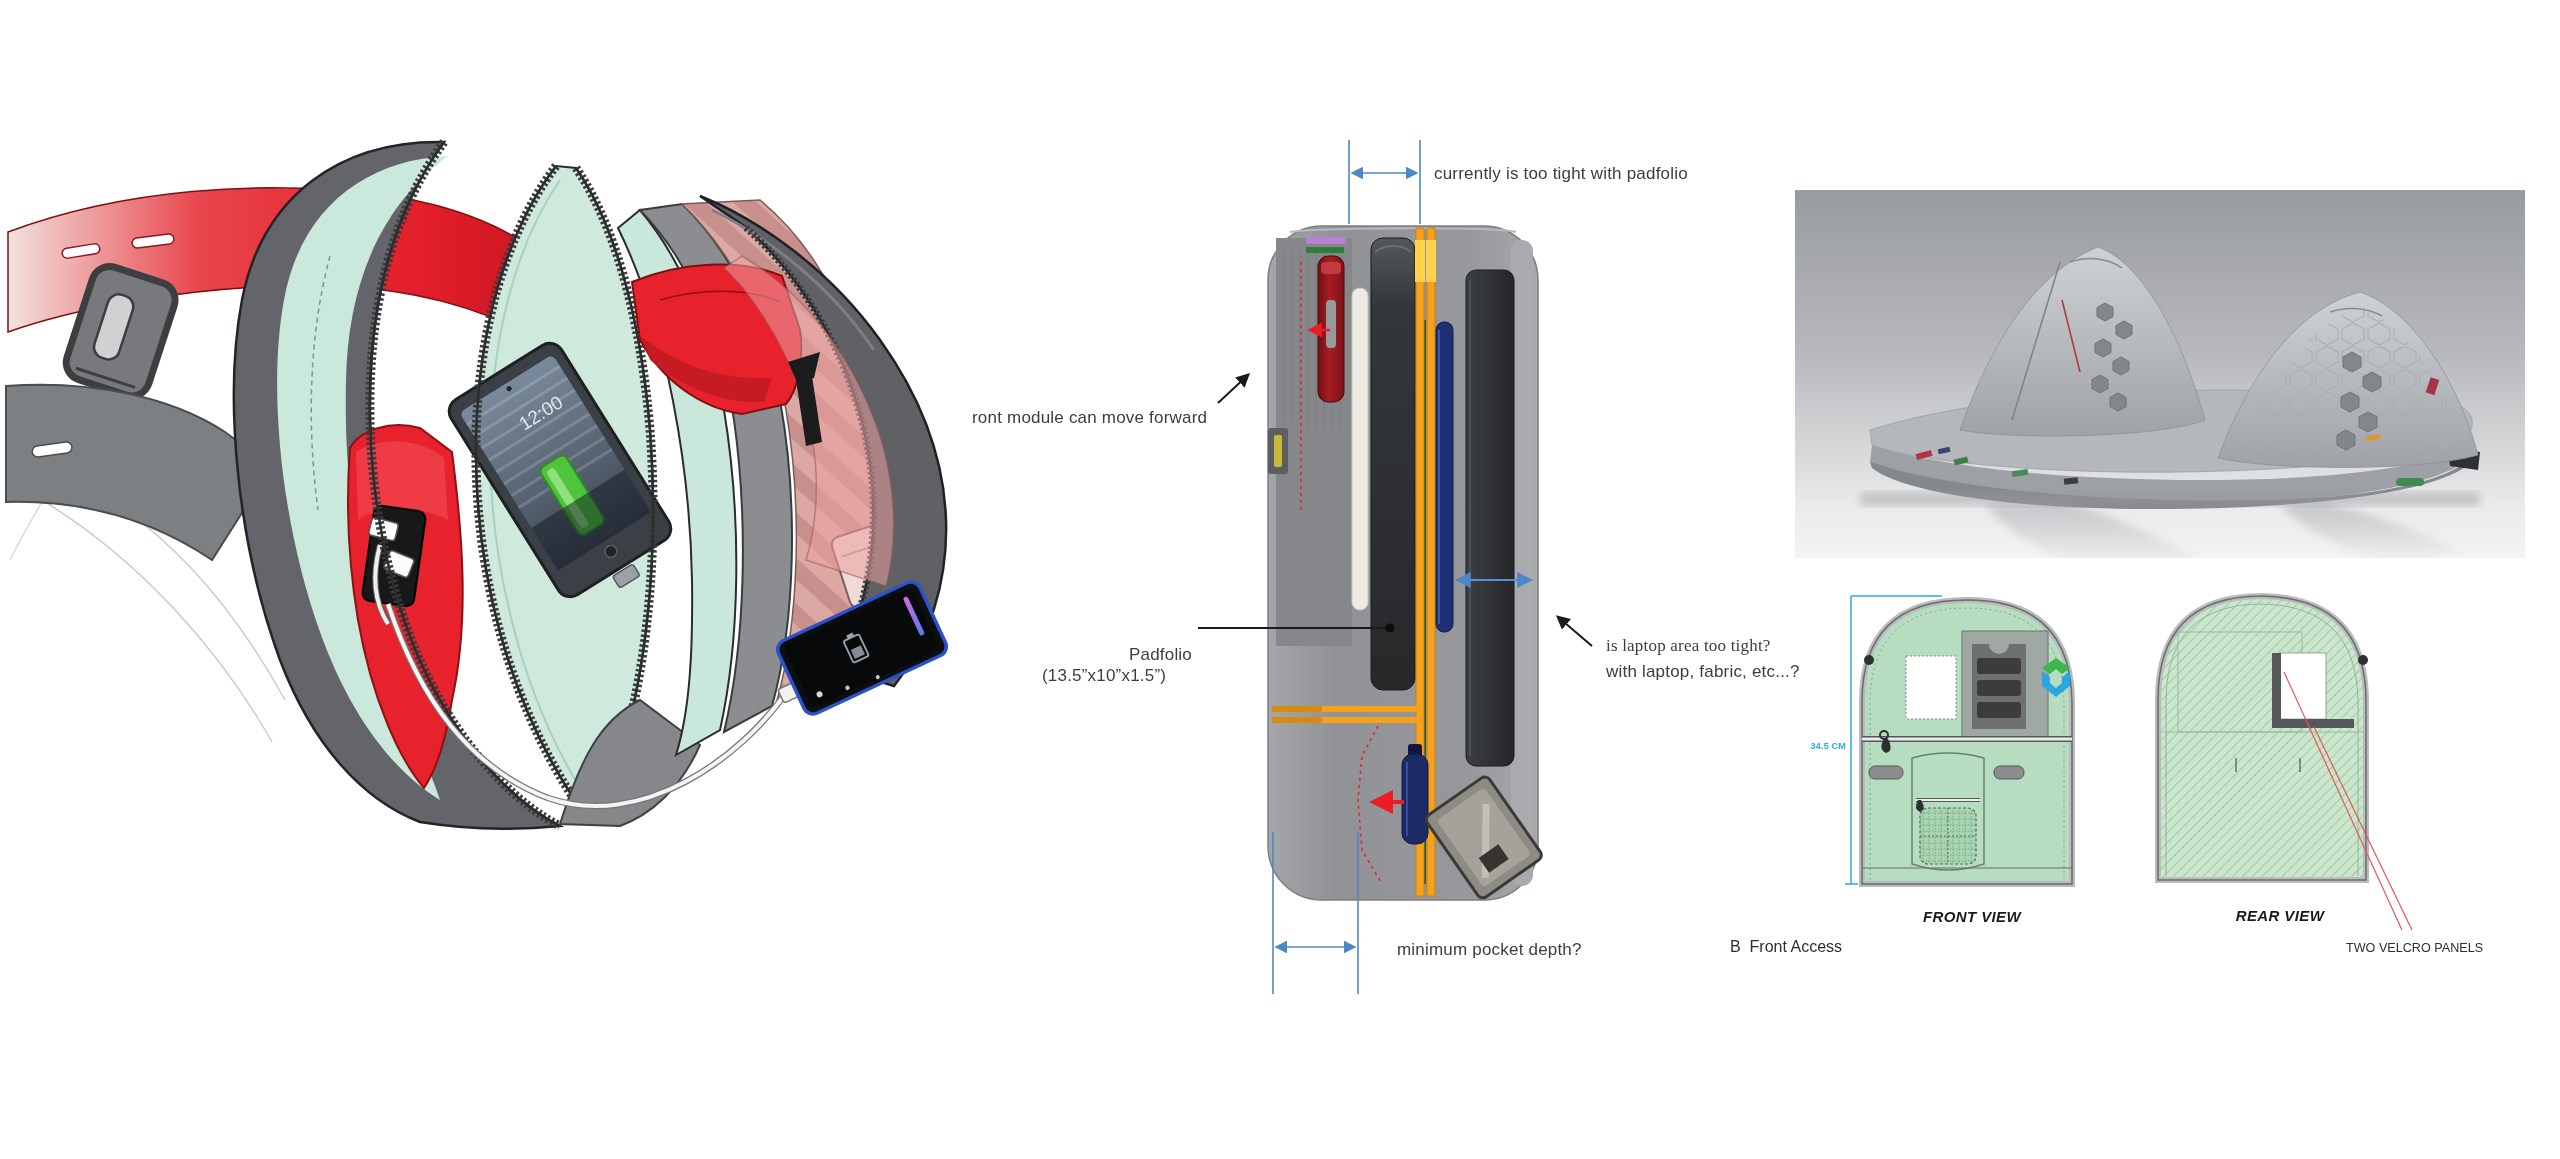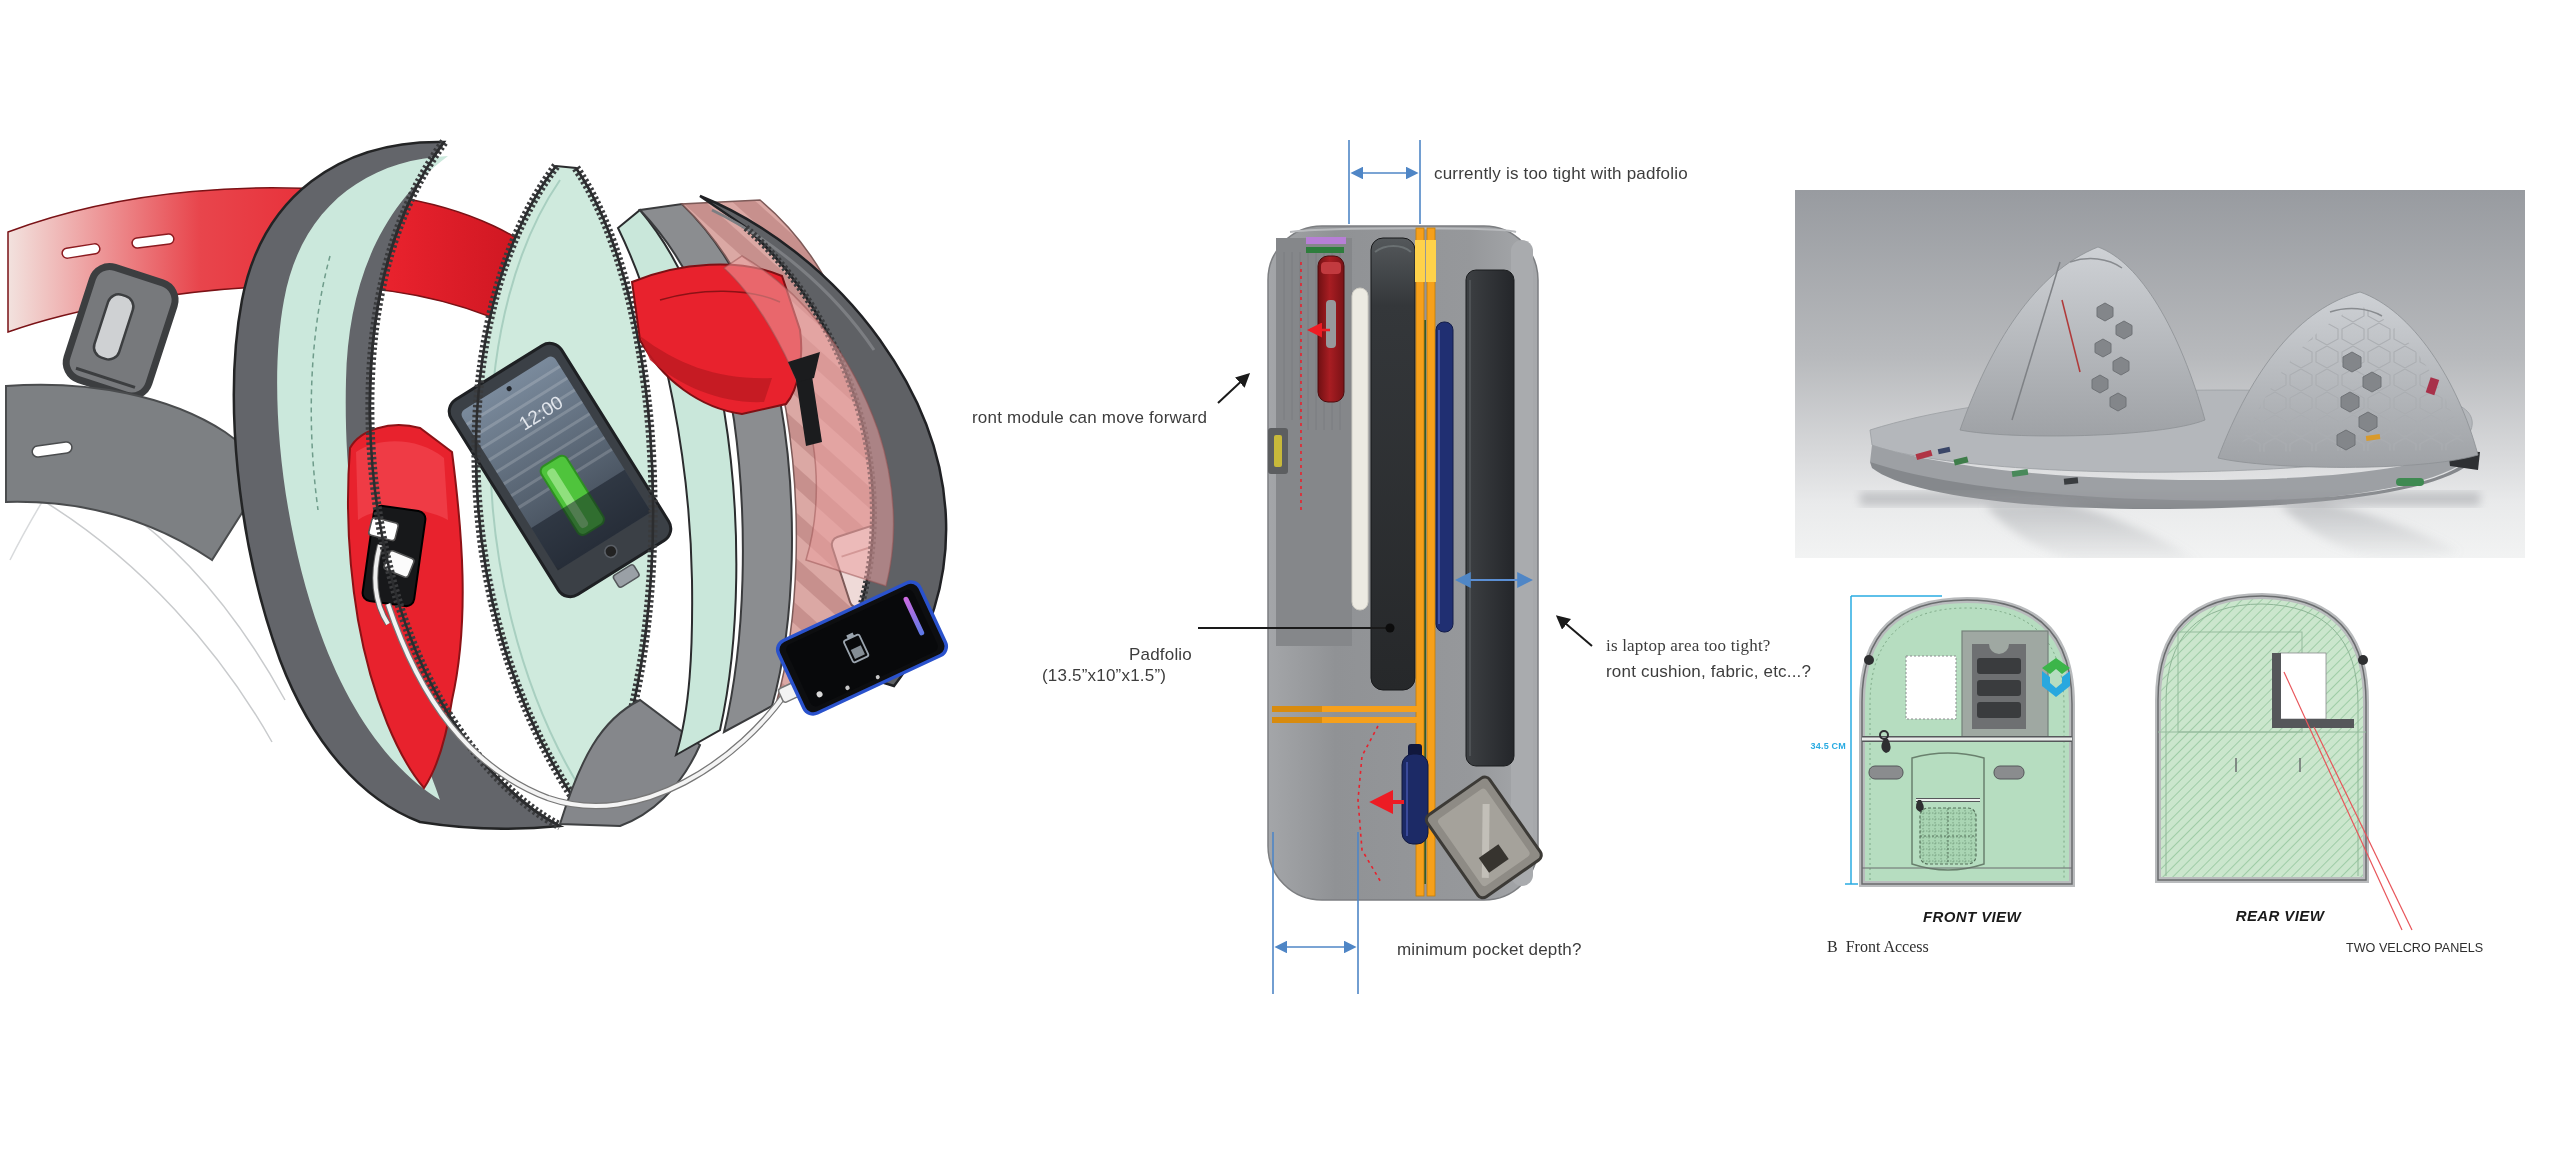--- a/index.html
+++ b/index.html
@@ -460,26 +460,26 @@
   </svg>
 
   <div class="ann" style="left:1434px;top:162px;">currently is too tight with padfolio</div>
 
   <div class="ann" style="left:972px;top:406px;">ront module can move forward</div>
 
   <div class="ann right" style="left:1090px;top:618px;width:102px;">Padfolio</div>
   <div class="ann" style="left:1042px;top:644px;margin-top:20px;">(13.5”x10”x1.5”)</div>
 
   <div class="ann" style="left:1606px;top:634px;font-family:Liberation Serif, serif;">is laptop area too tight?</div>
-  <div class="ann" style="left:1606px;top:660px;">ront cushion, fabric, etc...?</div>
+  <div class="ann" style="left:1606px;top:660px;">with laptop, fabric, etc...?</div>
 
   <div class="ann" style="left:1397px;top:938px;">minimum pocket depth?</div>
 
   <div class="cap" style="left:1902px;top:908px;width:140px;">FRONT VIEW</div>
   <div class="cap" style="left:2210px;top:907px;width:140px;">REAR VIEW</div>
 
-  <div class="sec" style="left:1827px;top:938px;font-family:Liberation Serif, serif;">B  Front Access</div>
+  <div class="sec" style="left:1730px;top:938px;">B  Front Access</div>
 
   <div class="cap-sm" style="left:2346px;top:940px;font-weight:normal;color:#2e2e2e;">TWO VELCRO PANELS</div>
 
   <div class="dimcyan" style="left:1800px;top:741px;width:46px;">34.5 CM</div>
 
 </div>
 
 </body></html>

